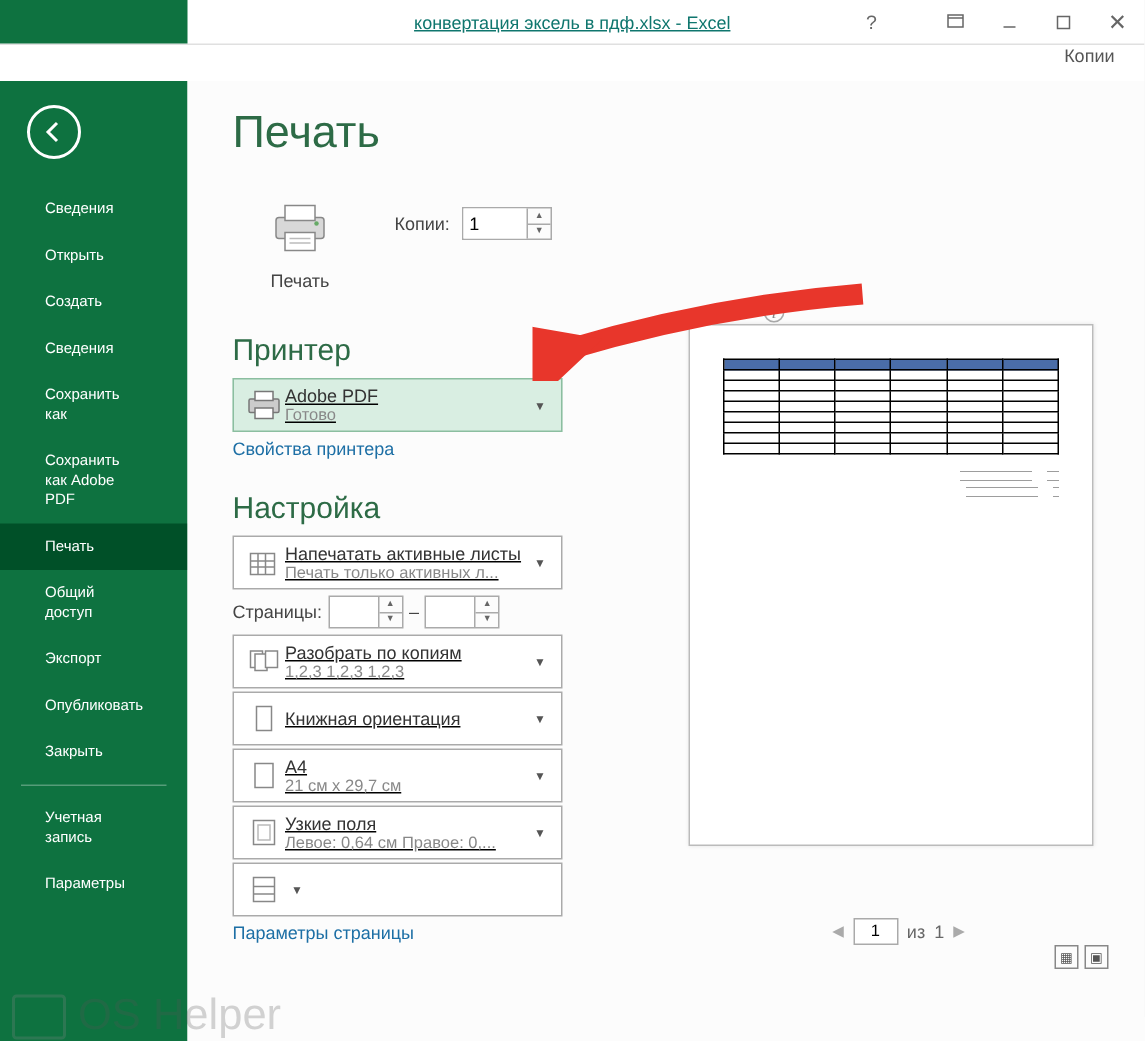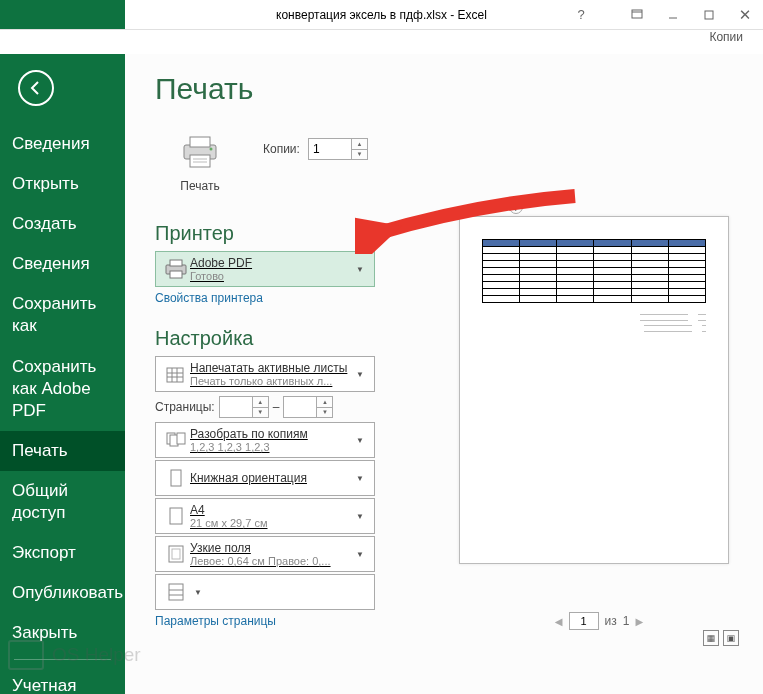--- a/index.html
+++ b/index.html
@@ -1,32 +1,32 @@
 <!DOCTYPE html>
 <html><head>
 <meta charset="utf-8">
 <style>
 * { margin: 0; padding: 0; box-sizing: border-box; font-family: "Segoe UI", Tahoma, sans-serif; }
 body { width: 763px; height: 694px; background: #f5f5f5; overflow: hidden; position: relative; }
 
 .titlebar { height: 30px; background: #fff; display: flex; align-items: center; position: relative; border-bottom: 1px solid #e0e0e0; }
 .titlebar .accent { width: 125px; height: 100%; background: #0e7240; }
-.titlebar .title { position: absolute; left: 50%; transform: translateX(-50%); font-size: 12px; color: #000000; }
+.titlebar .title { position: absolute; left: 50%; transform: translateX(-50%); font-size: 12px; color: #0f766e; text-decoration: underline; }
 .titlebar .controls { position: absolute; right: 0; display: flex; align-items: center; height: 100%; }
 .titlebar .controls .btn { width: 36px; height: 100%; display: flex; align-items: center; justify-content: center; color: #666; font-size: 13px; cursor: pointer; }
 .titlebar .controls .btn.close { font-size: 15px; }
 .titlebar .controls .help { margin-right: 20px; }
 
 .login-row { height: 24px; background: #fff; text-align: right; padding-right: 20px; font-size: 12px; color: #555; }
 
 .main { display: flex; height: calc(694px - 54px); }
 
 .sidebar { width: 125px; background: #0e7240; color: #fff; padding-top: 6px; overflow: hidden; }
 .back-btn { width: 36px; height: 36px; border: 2px solid #fff; border-radius: 50%; margin: 10px 0 18px 18px; display: flex; align-items: center; justify-content: center; cursor: pointer; }
-.sidebar .item { padding: 9px 12px; font-size: 17px; cursor: pointer; line-height: 1.3; }
+.sidebar .item { padding: 9px 30px; font-size: 10px; cursor: pointer; line-height: 1.3; }
 .sidebar .item.active { background: #005028; }
 .sidebar .sep { height: 1px; background: rgba(255,255,255,0.3); margin: 6px 14px; }
 
 .content { flex: 1; background: #fcfcfc; padding: 18px 0 0 30px; position: relative; overflow: hidden; }
 .page-title { font-size: 30px; font-weight: 300; color: #2d6b46; margin-bottom: 18px; }
 
 .print-btn { display: inline-block; width: 90px; text-align: center; padding: 10px 0 6px; cursor: pointer; border: 1px solid transparent; }
 .print-btn .label { font-size: 12px; color: #444; margin-top: 6px; }
 
 .copies-row { display: inline-flex; align-items: center; margin-left: 18px; vertical-align: top; margin-top: 14px; }
@@ -64,21 +64,21 @@
 .preview-summary div { display: flex; justify-content: flex-end; gap: 10px; }
 
 .preview-nav { display: flex; align-items: center; justify-content: center; gap: 6px; margin-top: 48px; font-size: 12px; color: #666; }
 .preview-nav .pg-input { width: 30px; height: 18px; border: 1px solid #aaa; text-align: center; font-size: 11px; }
 .preview-nav .arrow { color: #aaa; cursor: pointer; font-size: 10px; }
 .preview-corner { position: absolute; right: 0; bottom: 0; display: flex; gap: 4px; }
 .preview-corner div { width: 16px; height: 16px; border: 1px solid #888; cursor: pointer; display:flex; align-items:center; justify-content:center; font-size:9px; color:#555;}
 
 .red-arrow { position: absolute; left: 230px; top: 130px; pointer-events: none; z-index: 10; }
 
-.watermark { position: absolute; left: 8px; bottom: 24px; opacity: 0.25; display: flex; align-items: center; gap: 8px; font-size: 19px; color: #555; z-index: 20; font-family: Arial; }
+.watermark { position: absolute; left: 8px; bottom: 0; opacity: 0.25; display: flex; align-items: center; gap: 8px; font-size: 29px; color: #555; z-index: 20; font-family: Arial; }
 .watermark .mon { width: 36px; height: 30px; border: 2px solid #888; border-radius: 3px; position: relative; }
 </style>
 </head>
 <body>
 
 <div class="titlebar">
   <div class="accent"></div>
   <div class="title">конвертация эксель в пдф.xlsx - Excel</div>
   <div class="controls">
     <div class="btn help">?</div>

